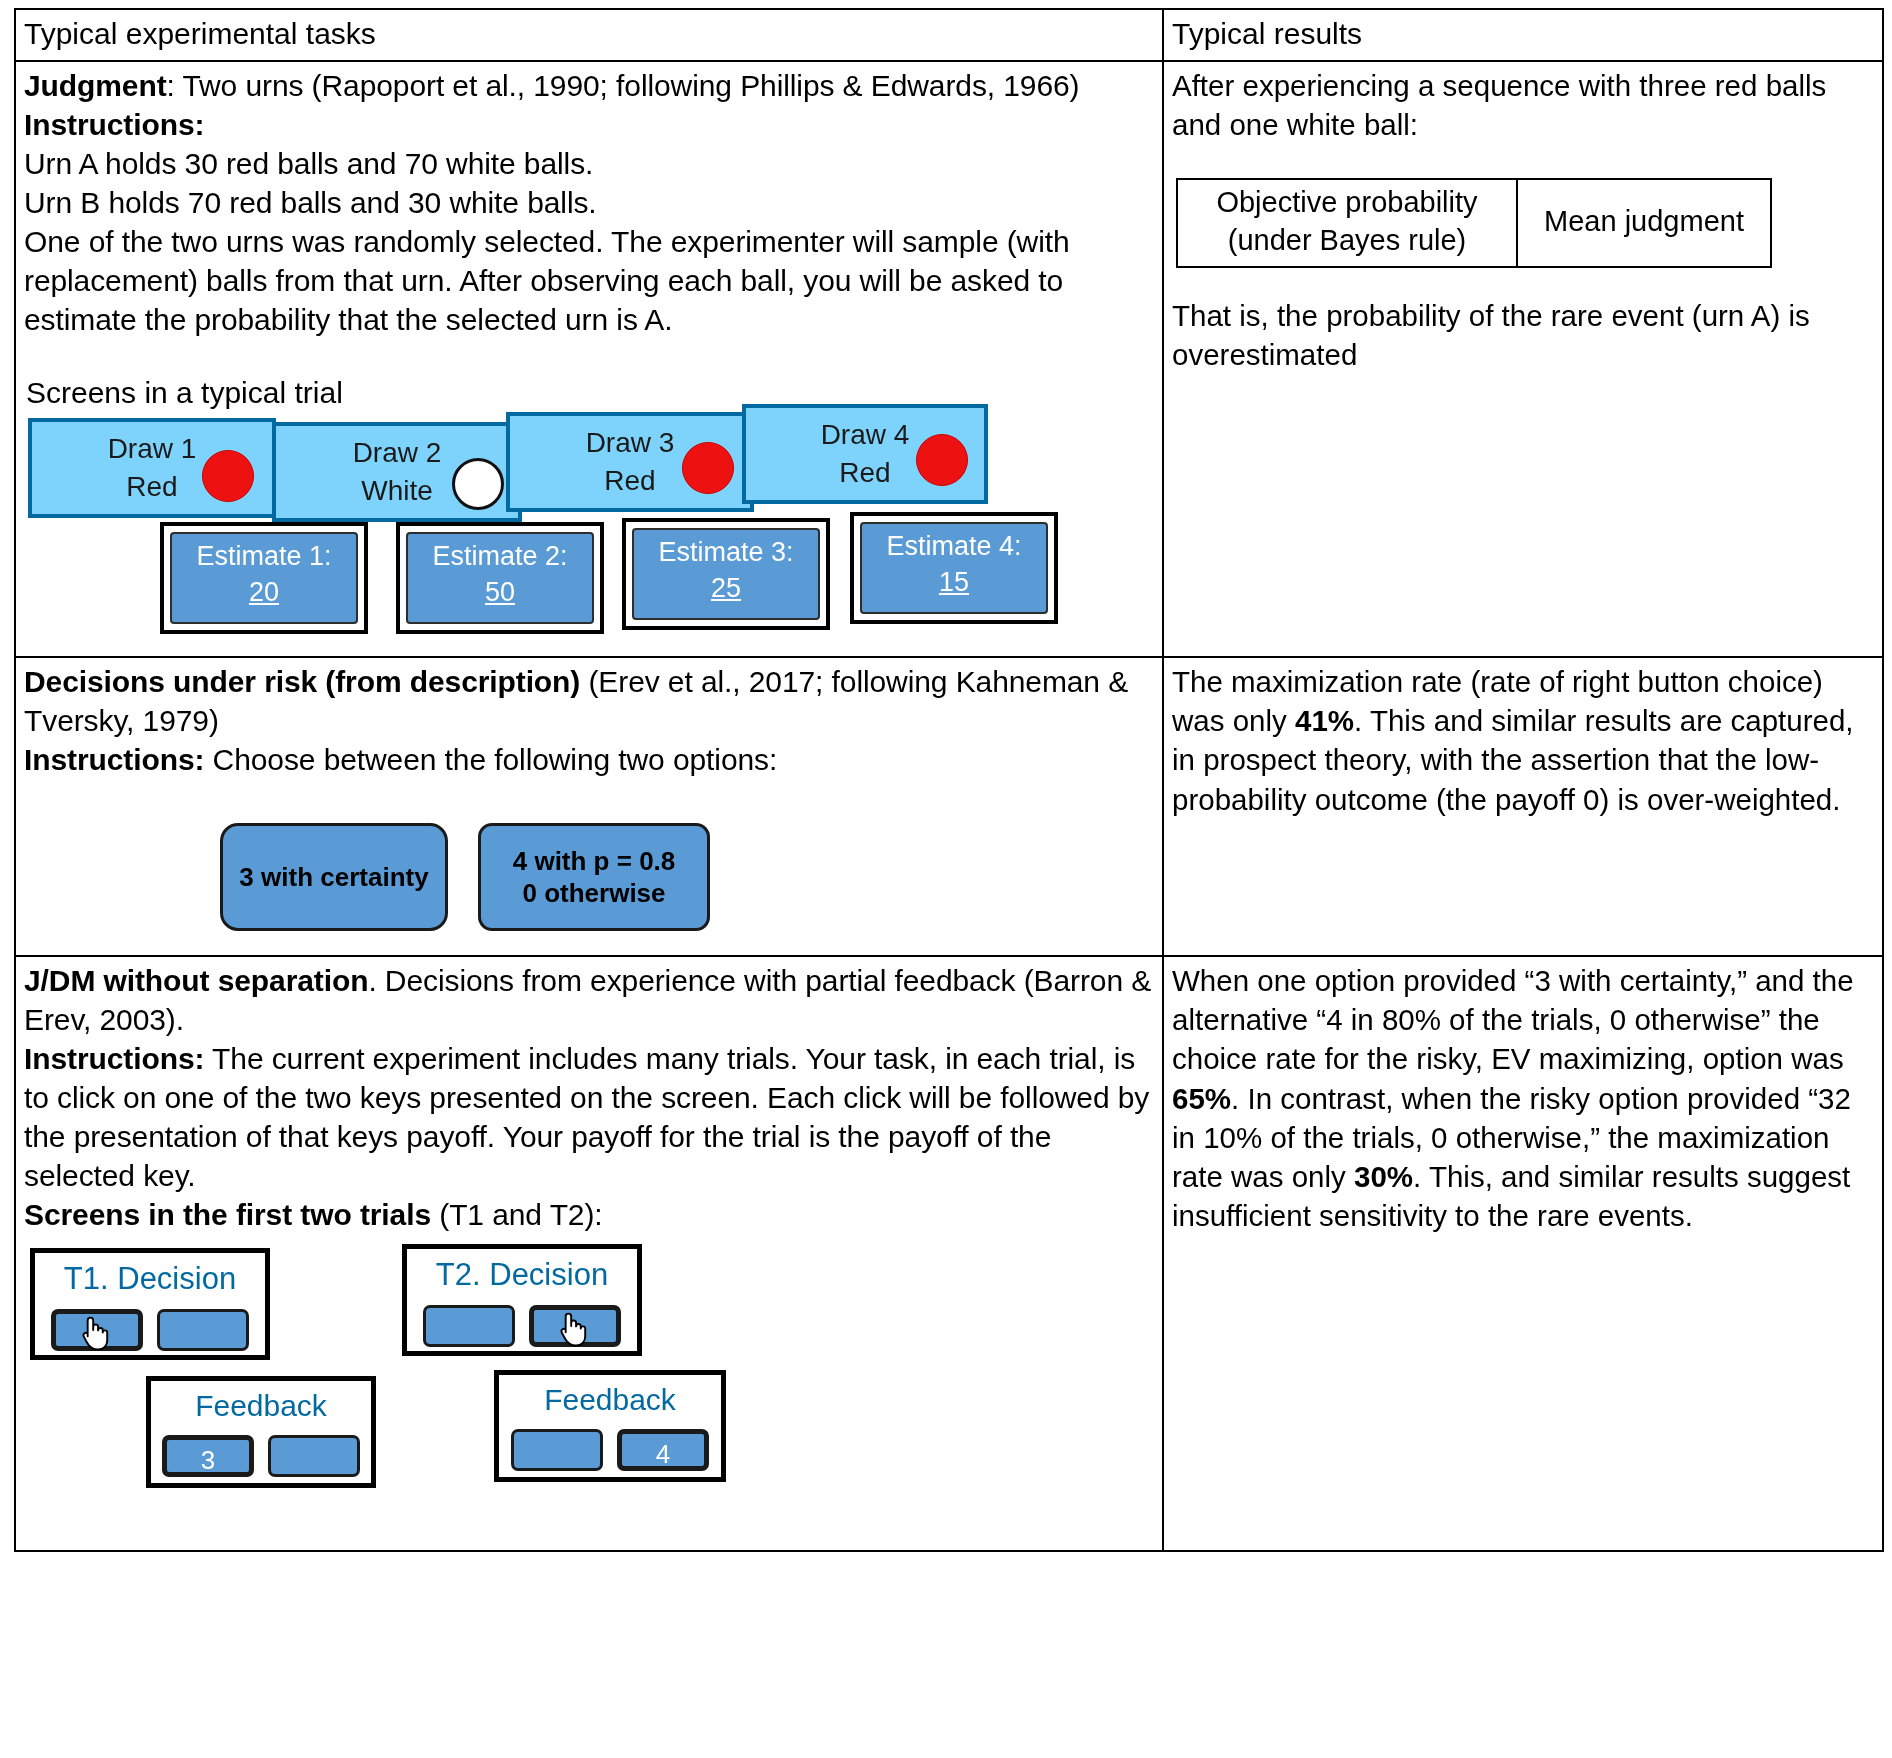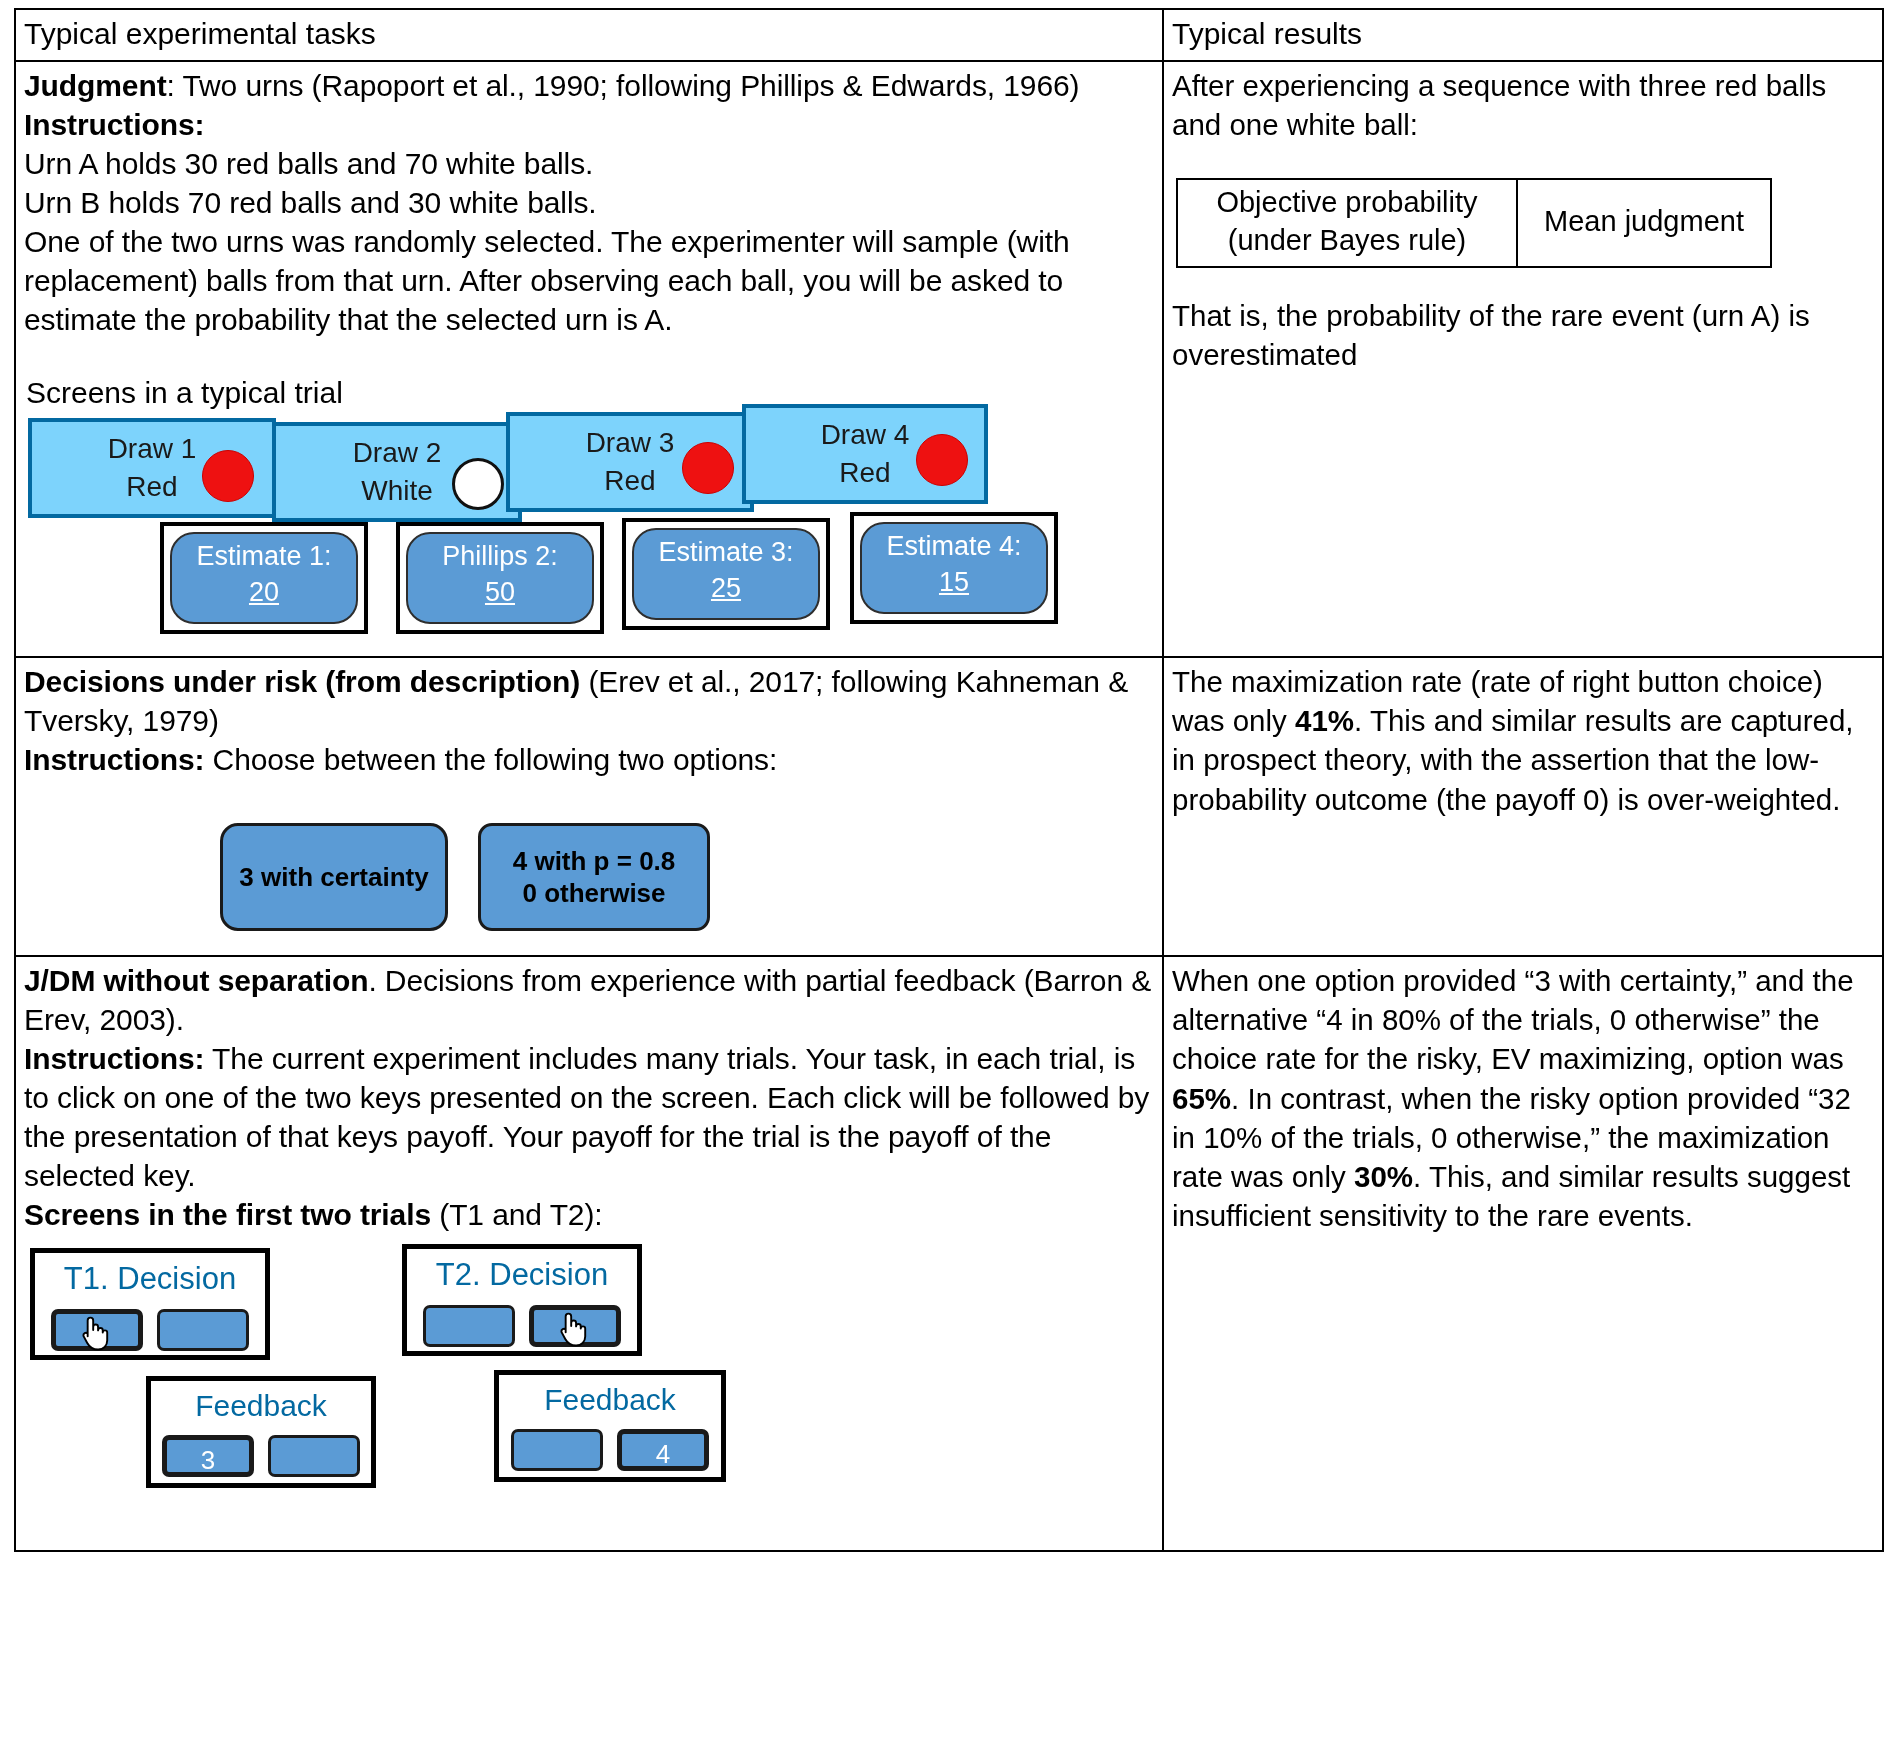--- a/index.html
+++ b/index.html
@@ -102,21 +102,21 @@
     position: absolute;
     border: 4px solid #000;
     background: #ffffff;
     height: 112px;
   }
   .est-box {
     position: absolute;
     left: 6px; right: 6px; top: 6px; bottom: 6px;
     background: #5b9bd5;
     border: 2px solid #2e2e2e;
-    border-radius: 24px;
+    border-radius: 4px;
     color: #ffffff;
     font-size: 27px;
     line-height: 1.25;
     text-align: center;
     padding-top: 6px;
   }
   .est-box .num { text-decoration: underline; display: block; margin-top: 2px; }
 
   
   .options-row {
@@ -249,21 +249,21 @@
 
         <div class="est-frame" style="left:136px; top:104px; width:208px;">
           <div class="est-box">
             <span>Estimate 1:</span>
             <span class="num">20</span>
           </div>
         </div>
 
         <div class="est-frame" style="left:372px; top:104px; width:208px;">
           <div class="est-box">
-            <span>Phillips 2:</span>
+            <span>Estimate 2:</span>
             <span class="num">50</span>
           </div>
         </div>
 
         <div class="est-frame" style="left:598px; top:100px; width:208px;">
           <div class="est-box">
             <span>Estimate 3:</span>
             <span class="num">25</span>
           </div>
         </div>

